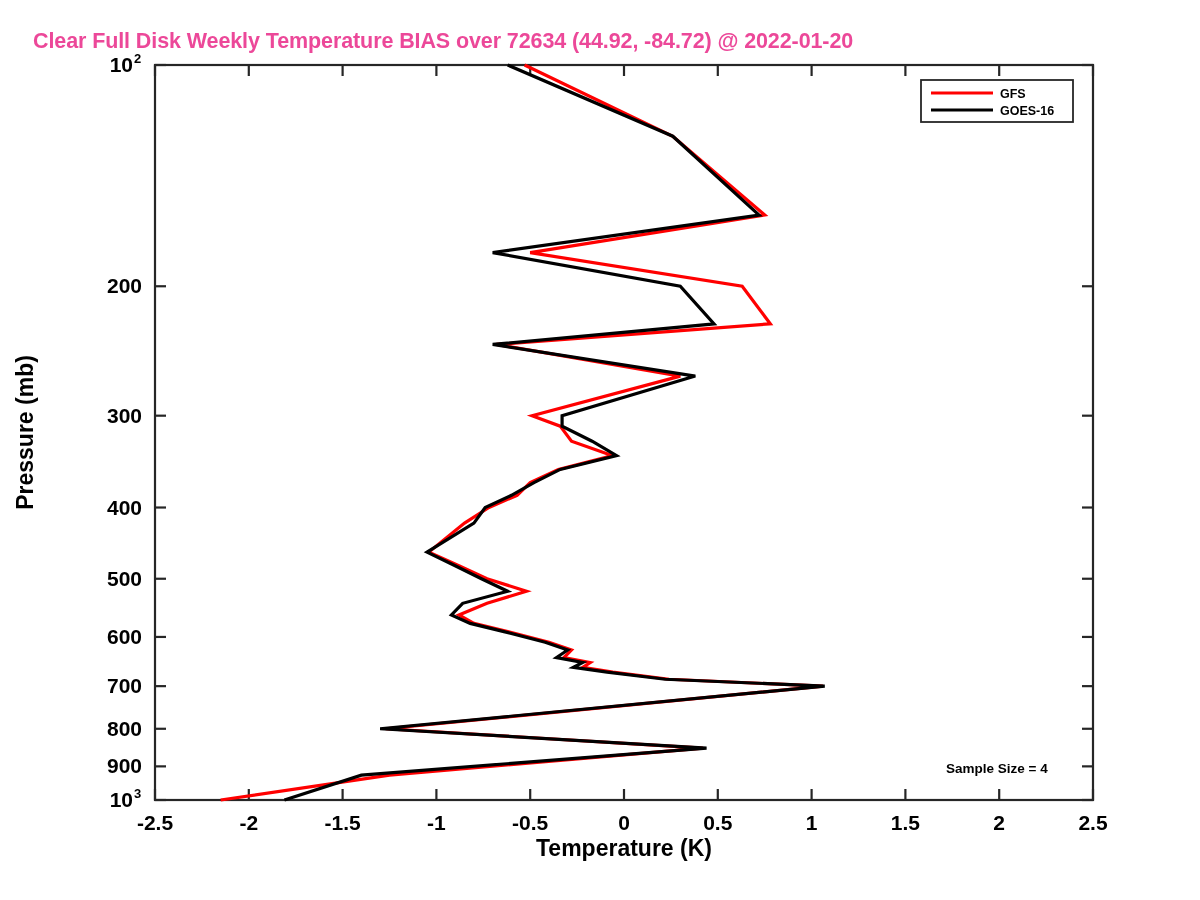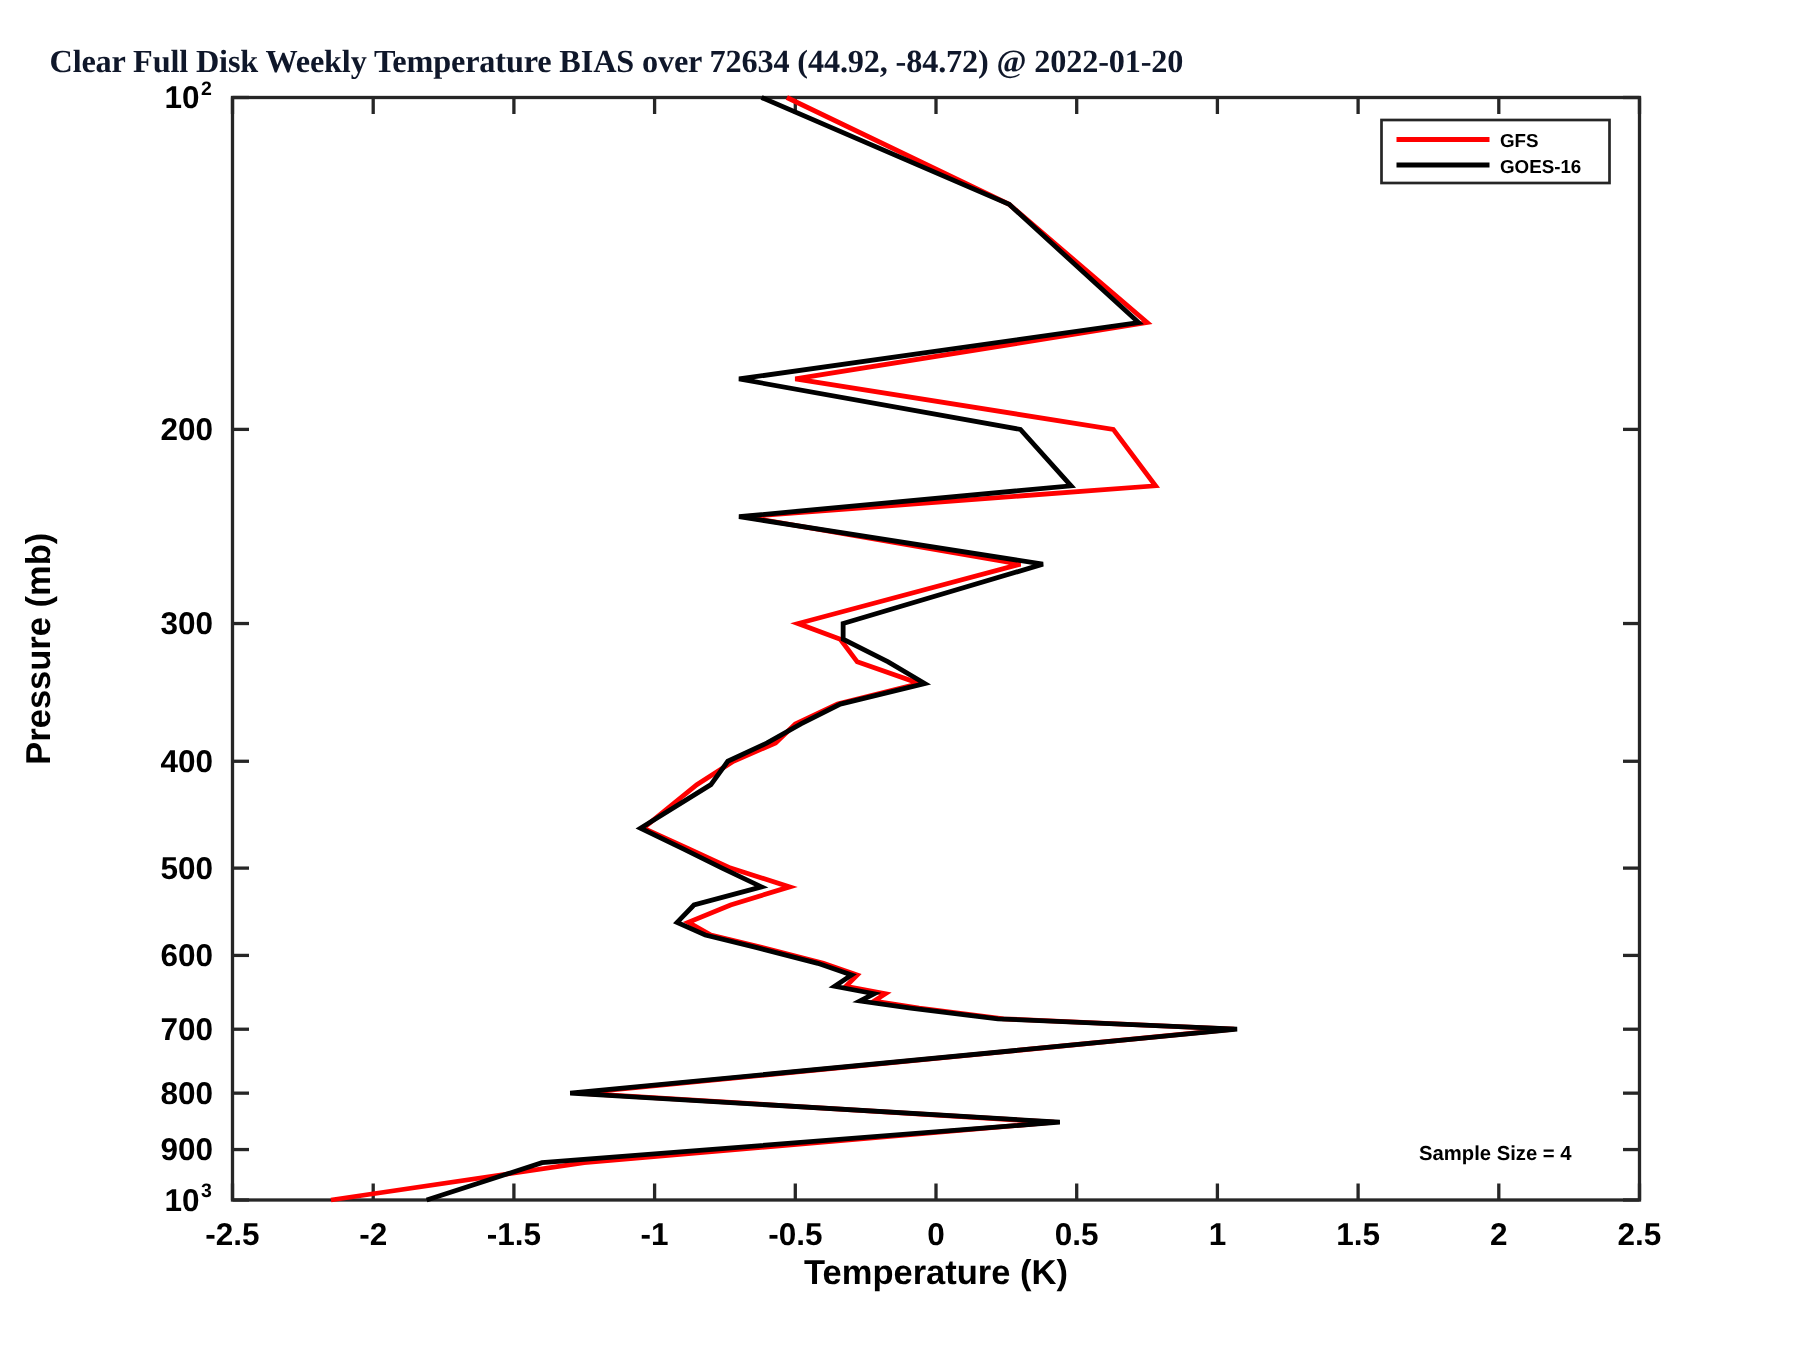--- a/index.html
+++ b/index.html
@@ -18,24 +18,24 @@
     width: 1200px;
     height: 900px;
     background: #ffffff;
   }
   #chart-title {
     position: absolute;
     left: 33px;
     top: 29px;
     font-size: 21.5px;
     font-weight: bold;
-    color: #0f172a;
+    color: #ec4899;
     white-space: nowrap;
     letter-spacing: -0.1px;
-    font-family: Liberation Serif, serif;
+    font-family: Liberation Sans, sans-serif;
   }
   #plot-svg {
     position: absolute;
     left: 0;
     top: 0;
   }
   .tick-label {
     font-family: "Liberation Sans", sans-serif;
     font-size: 21px;
     font-weight: bold;

